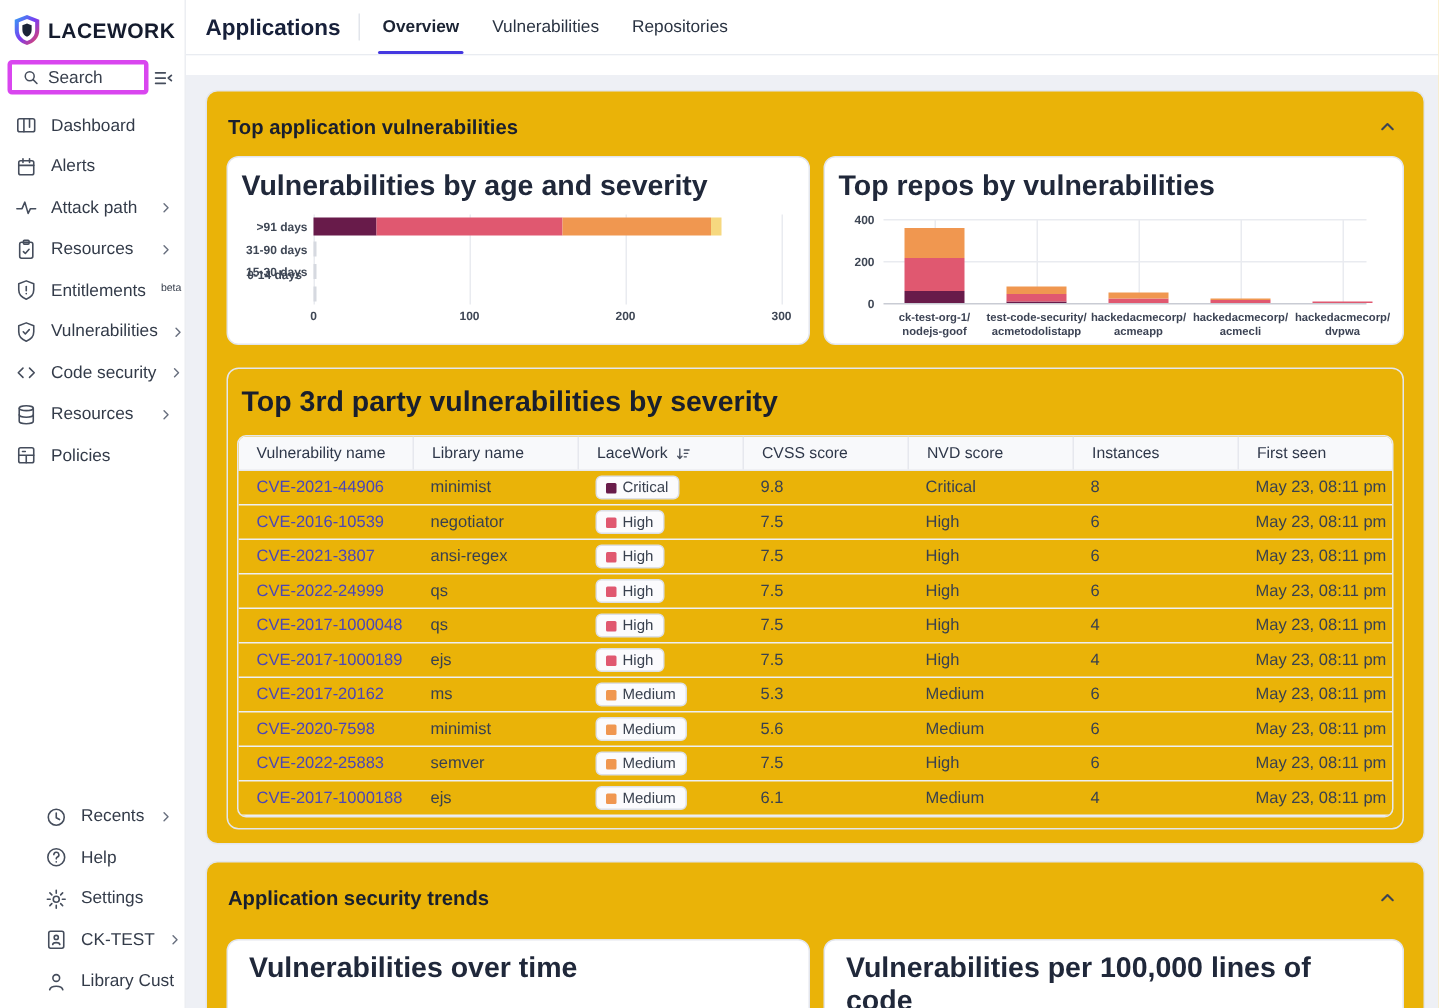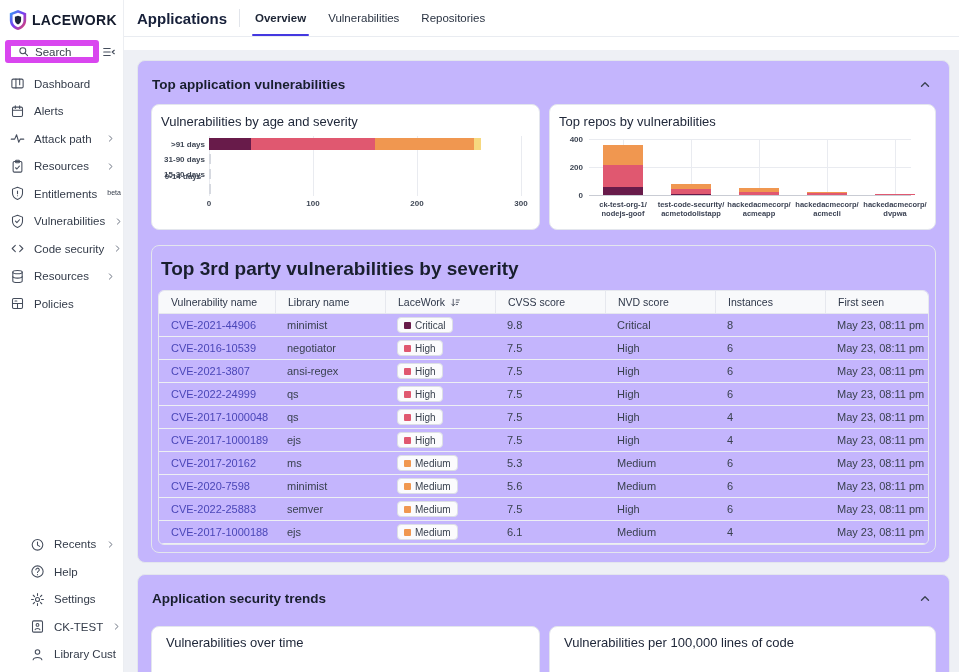--- a/index.html
+++ b/index.html
@@ -7,21 +7,21 @@
     font-family:"Liberation Sans", sans-serif; color:#39404d; }
   .app { display:flex; width:959px; height:672px; }
 
   
   .sidebar { width:124px; min-width:124px; height:672px; background:#fff;
     border-right:1px solid #eceef2; display:flex; flex-direction:column; }
   .logo { display:flex; align-items:center; gap:4px; padding:9px 0 0 8px; height:31px; }
   .logo-text { font-size:14px; font-weight:800; letter-spacing:.3px; color:#141b2d; }
   .search-row { display:flex; align-items:center; margin:9px 3px 0 5px; gap:3px; }
   .search-box { display:flex; align-items:center; gap:6px; width:94px; height:23px;
-    border:6px solid #d946ef; border-radius:3px; padding:0 7px; background:#fff; cursor:pointer; }
+    border:3px solid #d946ef; border-radius:3px; padding:0 7px; background:#fff; cursor:pointer; }
   .s-label { font-size:11.5px; color:#39404d; }
   .collapse-btn { width:18px; height:18px; display:flex; align-items:center; cursor:pointer; }
   nav.side-nav { margin-top:7px; }
   nav.side-foot { margin-bottom:4px;padding-left:20px; }
   .nav-item { display:flex; align-items:center; gap:9px; height:27.5px; padding:0 8px 0 10px;
     font-size:11.5px; color:#333b49; cursor:pointer; white-space:nowrap; }
   .nav-icon { width:15px; height:15px; display:flex; flex:none; }
   .nav-chev { margin-left:auto; display:flex; }
   sup.beta { font-size:7px; color:#333b49; margin-left:1px; position:relative; top:-1px; }
   .spacer { flex:1; }
@@ -34,32 +34,32 @@
   .vdiv { width:1px; background:#e2e5eb; height:18px; align-self:center; margin-right:4px; }
   .tabs { display:flex; }
   .tab { position:relative; font-size:11.5px; color:#2a3342; padding:0 11px; display:flex;
     align-items:center; cursor:pointer; }
   .tab.active { font-weight:bold; color:#1c2434; }
   .tab.active::after { content:""; position:absolute; left:8px; right:8px; bottom:0;
     height:2.5px; background:#4438e0; border-radius:2px; }
 
   .content { flex:1; background:#eef0f5; border-top:13px solid #fff; padding:10px 9px 0 13px; overflow:hidden; }
 
-  .card { background:#c4b5fd; border:1px solid #e3e6ed; border-radius:8px; margin-bottom:11px; }
+  .card { background:#eab308; border:1px solid #e3e6ed; border-radius:8px; margin-bottom:11px; }
   .card-head { display:flex; align-items:center; justify-content:space-between;
     padding:16px 17px 12px 14px; }
   .card-head h2 { font-size:13.5px; font-weight:bold; color:#191f2e; }
   .chev-up { display:flex; cursor:pointer; }
 
   .charts-row { display:flex; gap:9px; margin:0 13px; }
   .charts-row.trends { margin-top:8px; }
   .chart-card { border:1px solid #e3e6ed; border-radius:8px; background:#fff;
     width:389px; height:126px; padding:9px 10px 0 9px; margin-bottom:7px; }
   .chart-card.grow { flex:1; width:auto; }
-  .chart-card h3 { font-size:13px; font-weight:normal; color:#20283a; }
+  .chart-card h3 { font-size:19px; font-weight:bold; color:#20283a; }
   .chart-card.trend { height:140px; margin-bottom:0; padding:8px 14px 0 14px; }
 
   
   .age-plot { position:relative; margin:7px 10px 0 48px; height:74px; }
   .age-plot .vgrid { position:absolute; top:0; width:1px; height:60px; background:#e9ebf0; }
   .age-plot .xlab { position:absolute; top:63px; transform:translateX(-50%);
     font-size:8px; font-weight:bold; color:#3f4755; }
   .age-plot .cat { position:absolute; left:-48px; width:44px; text-align:right;
     font-size:8px; font-weight:bold; color:#3f4755; }
   .age-plot .seg { position:absolute; height:12px; }

